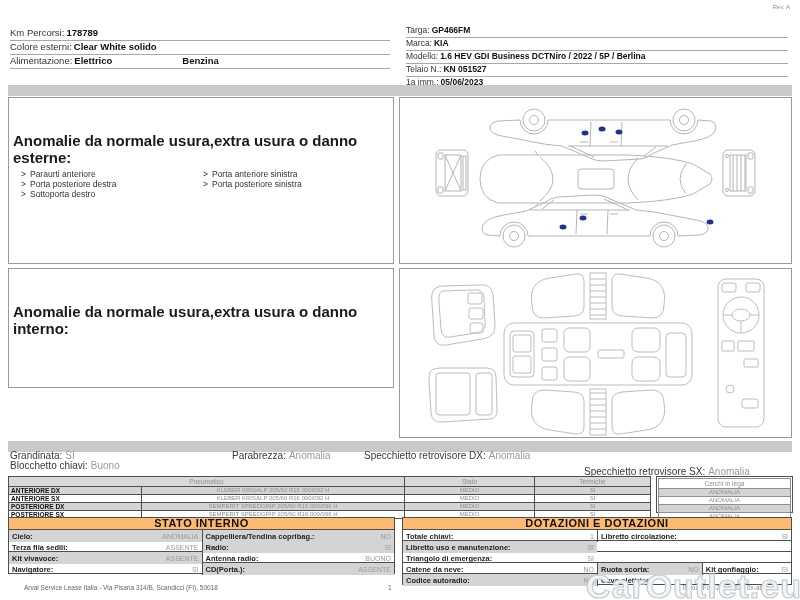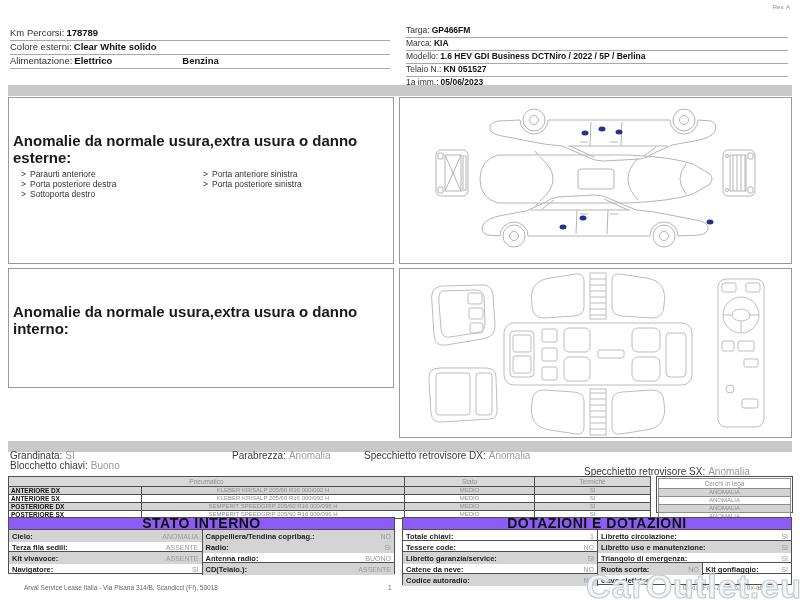--- a/index.html
+++ b/index.html
@@ -47,22 +47,22 @@
   .tires tr.g td{background:#d4d4d4;}
   .cerchi{position:absolute;left:656px;top:476px;width:137px;height:37px;border:1px solid #4f4f4f;
           padding:1px;box-sizing:border-box;display:flex;flex-direction:column;}
   .c-head{flex:1.2;font-size:6.5px;color:#8f8f8f;text-align:center;line-height:9px;border:1px solid #8f8f8f;border-bottom:none;}
   .c-row{flex:1;font-size:6px;color:#8f8f8f;text-align:center;line-height:7px;border:1px solid #8f8f8f;border-bottom:none;}
   .c-row:last-child{border-bottom:1px solid #8f8f8f;}
   .c-row.g{background:#d4d4d4;}
   
   .btable{position:absolute;top:517px;box-sizing:border-box;}
   .si-t{left:8px;width:387px;} .doc-t{left:402px;width:390px;}
-  .bt-head{height:11px;line-height:11px;background:#8b5cf6;border:1px solid #4f4f4f;
-           font-size:14px;font-weight:bold;text-align:center;letter-spacing:0.5px;color:#111;}
+  .bt-head{height:11px;line-height:11px;background:#fdba74;border:1px solid #4f4f4f;
+           font-size:11px;font-weight:bold;text-align:center;letter-spacing:0.5px;color:#111;}
   .bt-row{display:flex;height:10px;border:1px solid #4f4f4f;border-top:none;}
   .bt-cell{display:flex;justify-content:space-between;align-items:center;padding:6px 3px;
            box-sizing:border-box;overflow:hidden;white-space:nowrap;}
   .bt-cell + .bt-cell{border-left:1px solid #4f4f4f;}
   .bt-cell.half{flex:0 0 50%;} .bt-cell.q1{flex:0 0 27%;} .bt-cell.q2{flex:0 0 23%;}
   .bt-cell.g{background:#d4d4d4;}
   .bl{font-size:7.5px;font-weight:bold;color:#222;}
   .bv{font-size:7px;color:#9a9a9a;}
   
   .footer{position:absolute;left:0;top:584px;width:800px;font-size:6.5px;color:#666;}
@@ -342,53 +342,45 @@
           <span class="bl">Antenna radio:</span>
           <span class="bv">BUONO</span>
         </div>
     </div>
     <div class="bt-row">
       <div class="bt-cell half">
           <span class="bl">Navigatore:</span>
           <span class="bv">SI</span>
         </div>
       <div class="bt-cell half g">
-          <span class="bl">CD(Telaio.):</span>
+          <span class="bl">CD(Porta.):</span>
           <span class="bv">ASSENTE</span>
         </div>
     </div>
   </div>
 
   <div class="btable doc-t">
     <div class="bt-head">DOTAZIONI E DOTAZIONI</div>
     <div class="bt-row">
       <div class="bt-cell half">
           <span class="bl">Totale chiavi:</span>
           <span class="bv">1</span>
         </div>
       <div class="bt-cell half">
           <span class="bl">Libretto circolazione:</span>
           <span class="bv">SI</span>
         </div>
     </div>
     <div class="bt-row">
-      <div class="bt-cell half">
-          <span class="bl">Tessere code:</span>
-          <span class="bv">NO</span>
-        </div>
       <div class="bt-cell half g">
           <span class="bl">Libretto uso e manutenzione:</span>
           <span class="bv">SI</span>
         </div>
     </div>
     <div class="bt-row">
-      <div class="bt-cell half g">
-          <span class="bl">Libretto garanzia/service:</span>
-          <span class="bv">SI</span>
-        </div>
       <div class="bt-cell half">
           <span class="bl">Triangolo di emergenza:</span>
           <span class="bv">SI</span>
         </div>
     </div>
     <div class="bt-row">
       <div class="bt-cell half">
           <span class="bl">Catene da neve:</span>
           <span class="bv">NO</span>
         </div>

